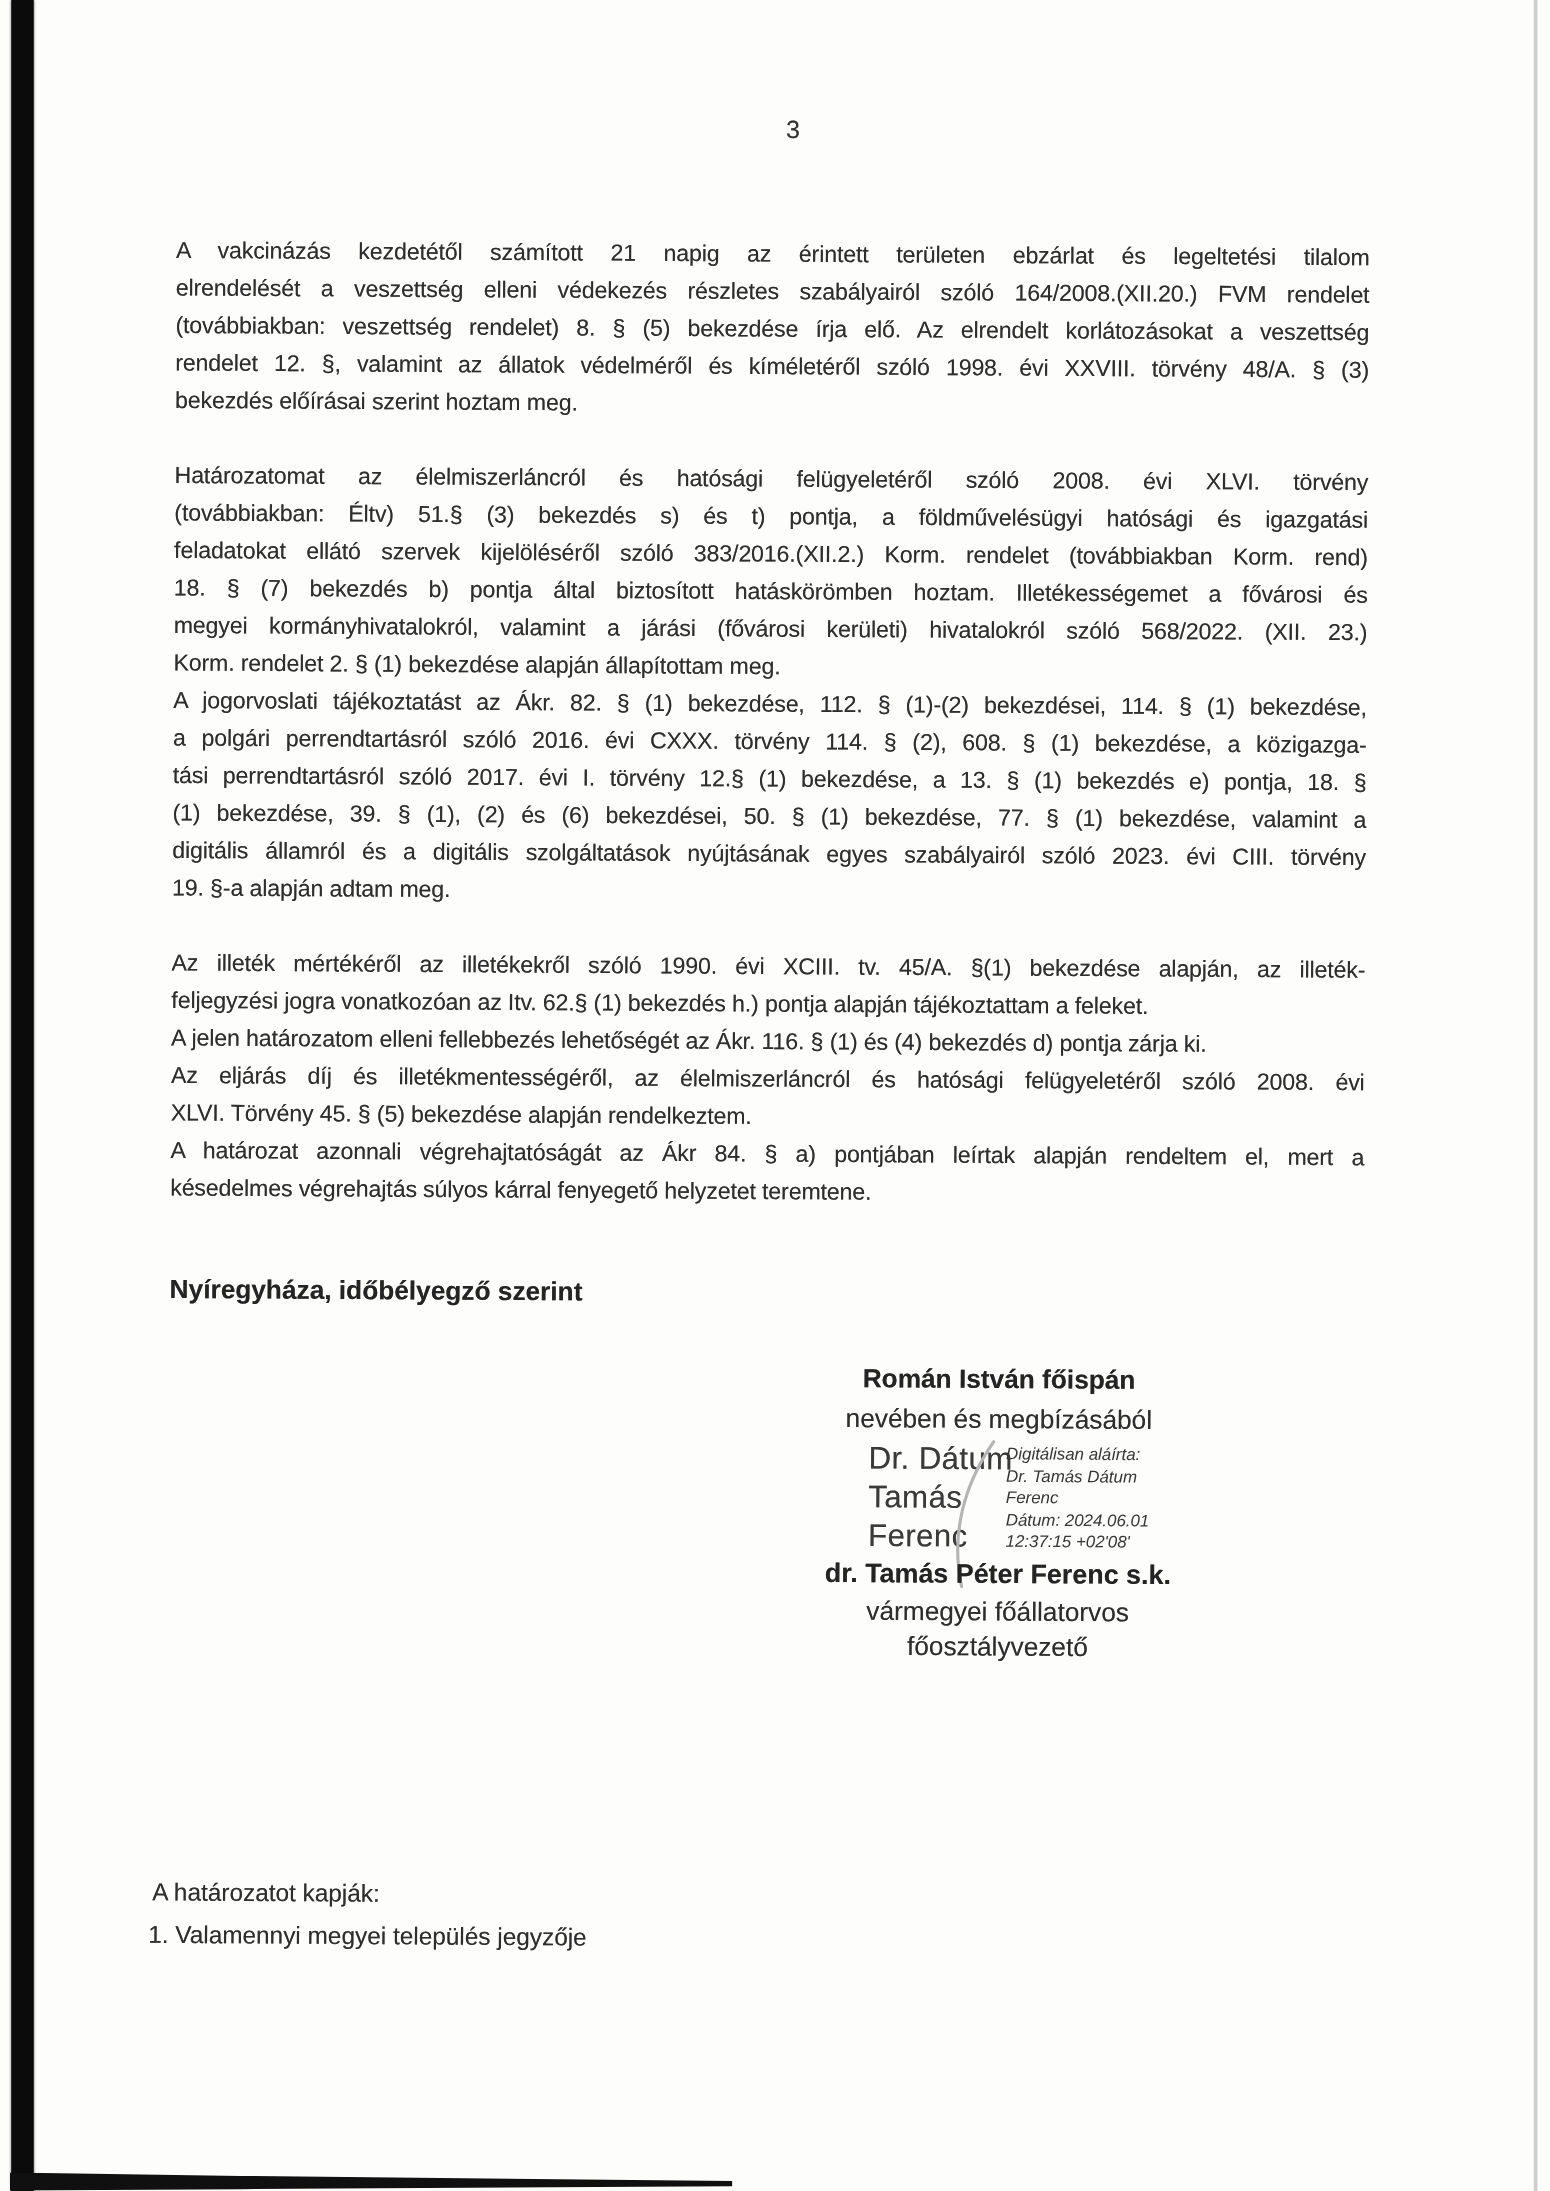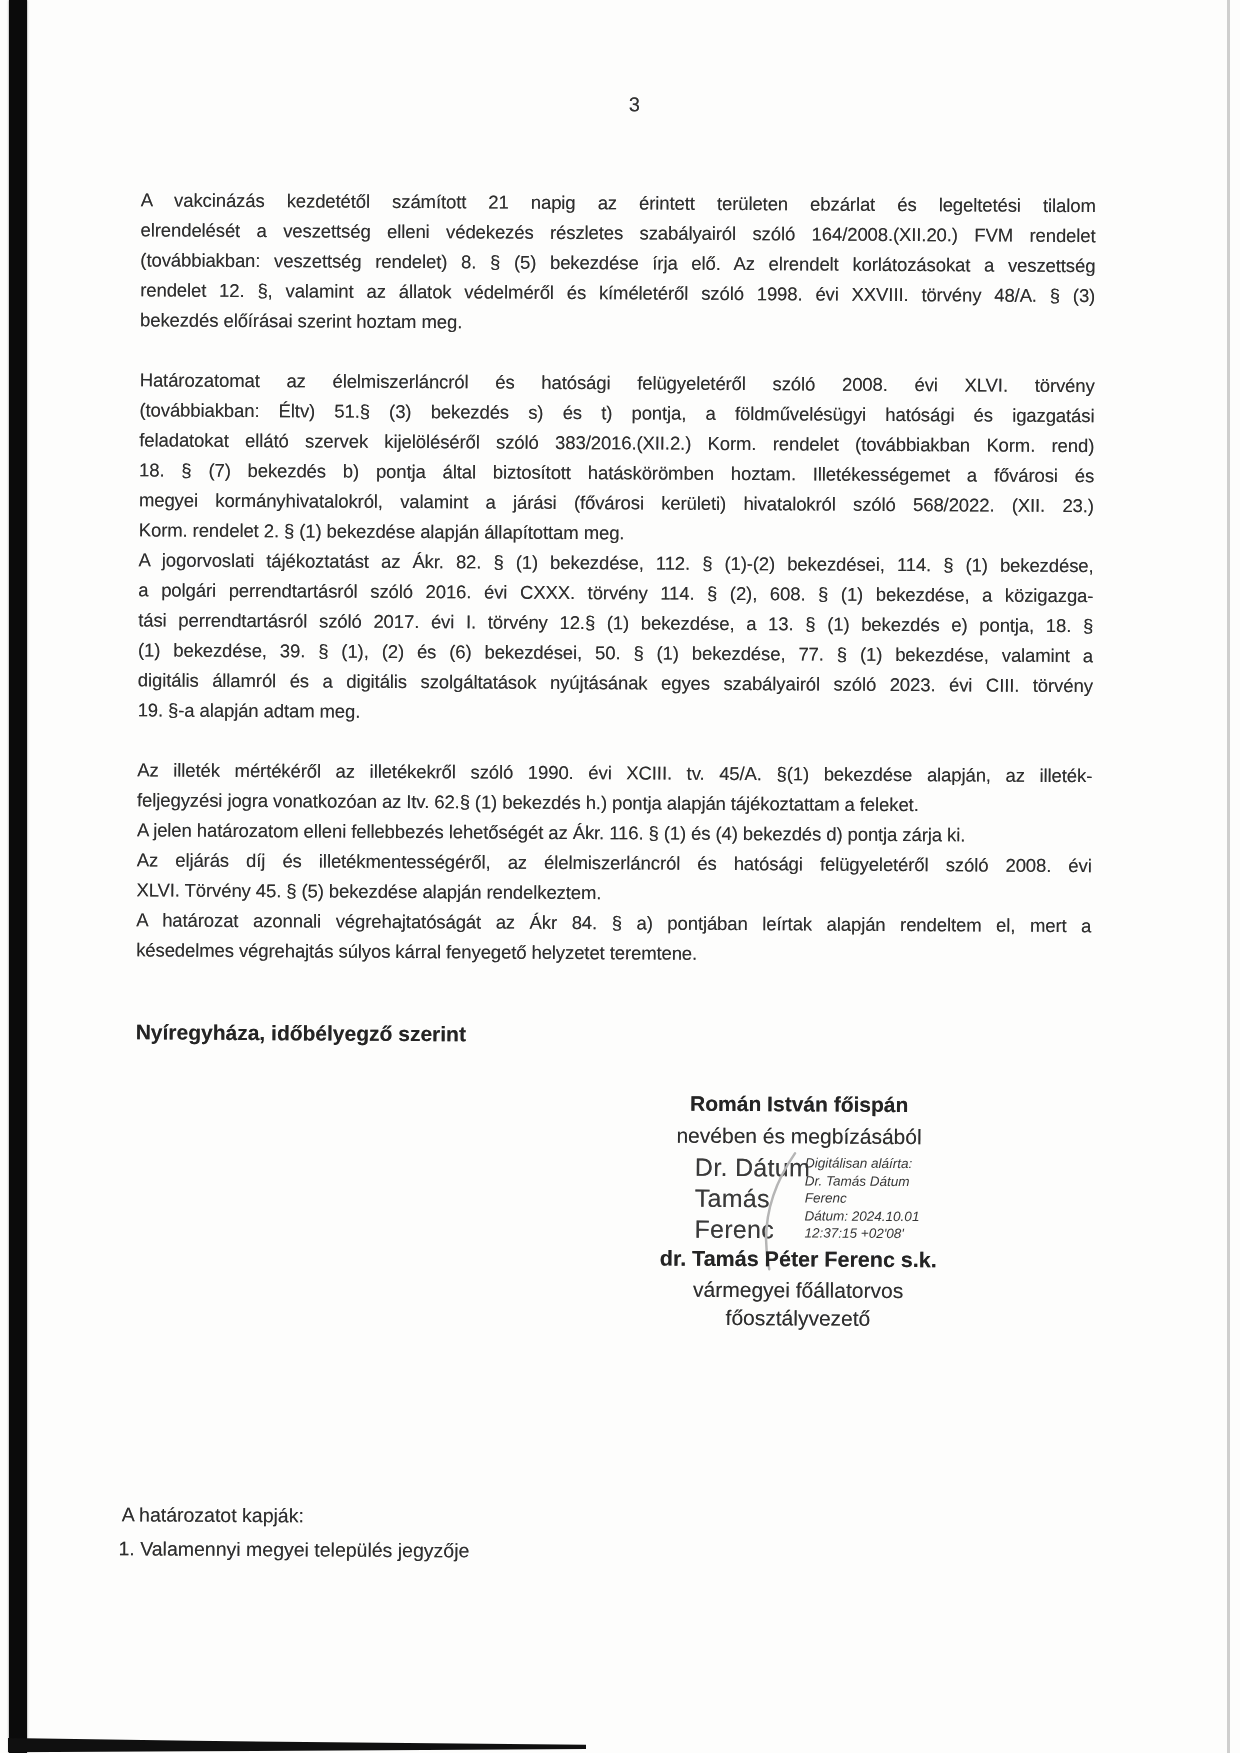--- a/index.html
+++ b/index.html
@@ -143,21 +143,21 @@
       </div>
 
     <svg class="sig-slash" width="52" height="122" viewBox="0 0 52 122">
       <path d="M46 3 C22 38 12 78 21 119" fill="none" stroke="#b5b5b5" stroke-width="2.5" stroke-linecap="round"></path>
     </svg>
 
     <div class="sig-details" id="sig-details">
         <div class="detail-line">Digitálisan aláírta:</div>
         <div class="detail-line">Dr. Tamás Dátum</div>
         <div class="detail-line">Ferenc</div>
-        <div class="detail-line">Dátum: 2024.10.01</div>
+        <div class="detail-line">Dátum: 2024.06.01</div>
         <div class="detail-line">12:37:15 +02'08'</div>
       </div>
 
     <div class="sig-name">dr. Tamás Péter Ferenc s.k.</div>
     <div class="sig-role1">vármegyei főállatorvos</div>
     <div class="sig-role2">főosztályvezető</div>
 
     <div class="dist-heading">A határozatot kapják:</div>
     <div class="dist-items" id="dist-items">
         <div class="dist-item">1. Valamennyi megyei település jegyzője</div>

